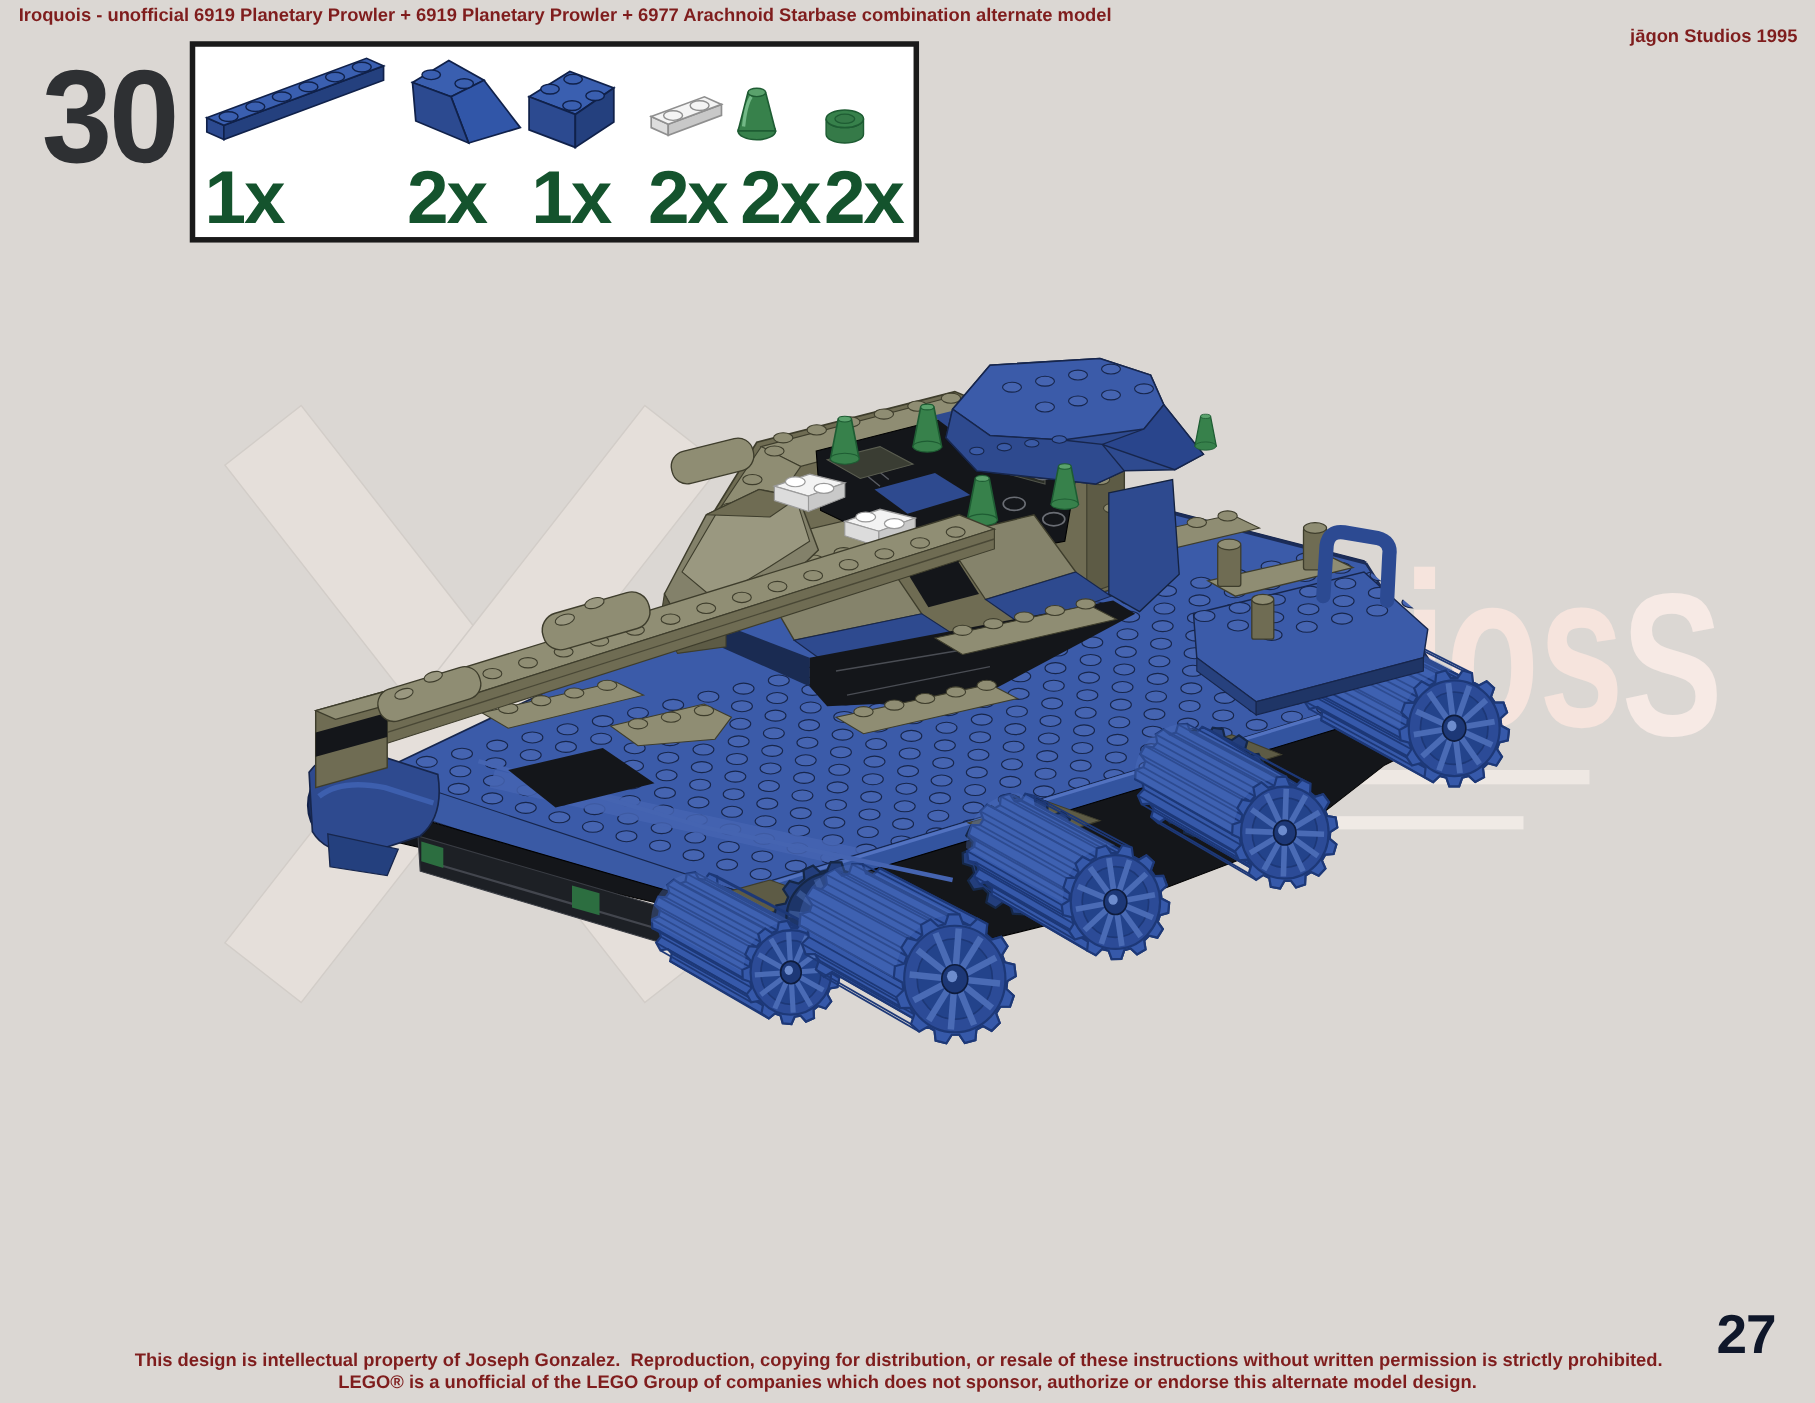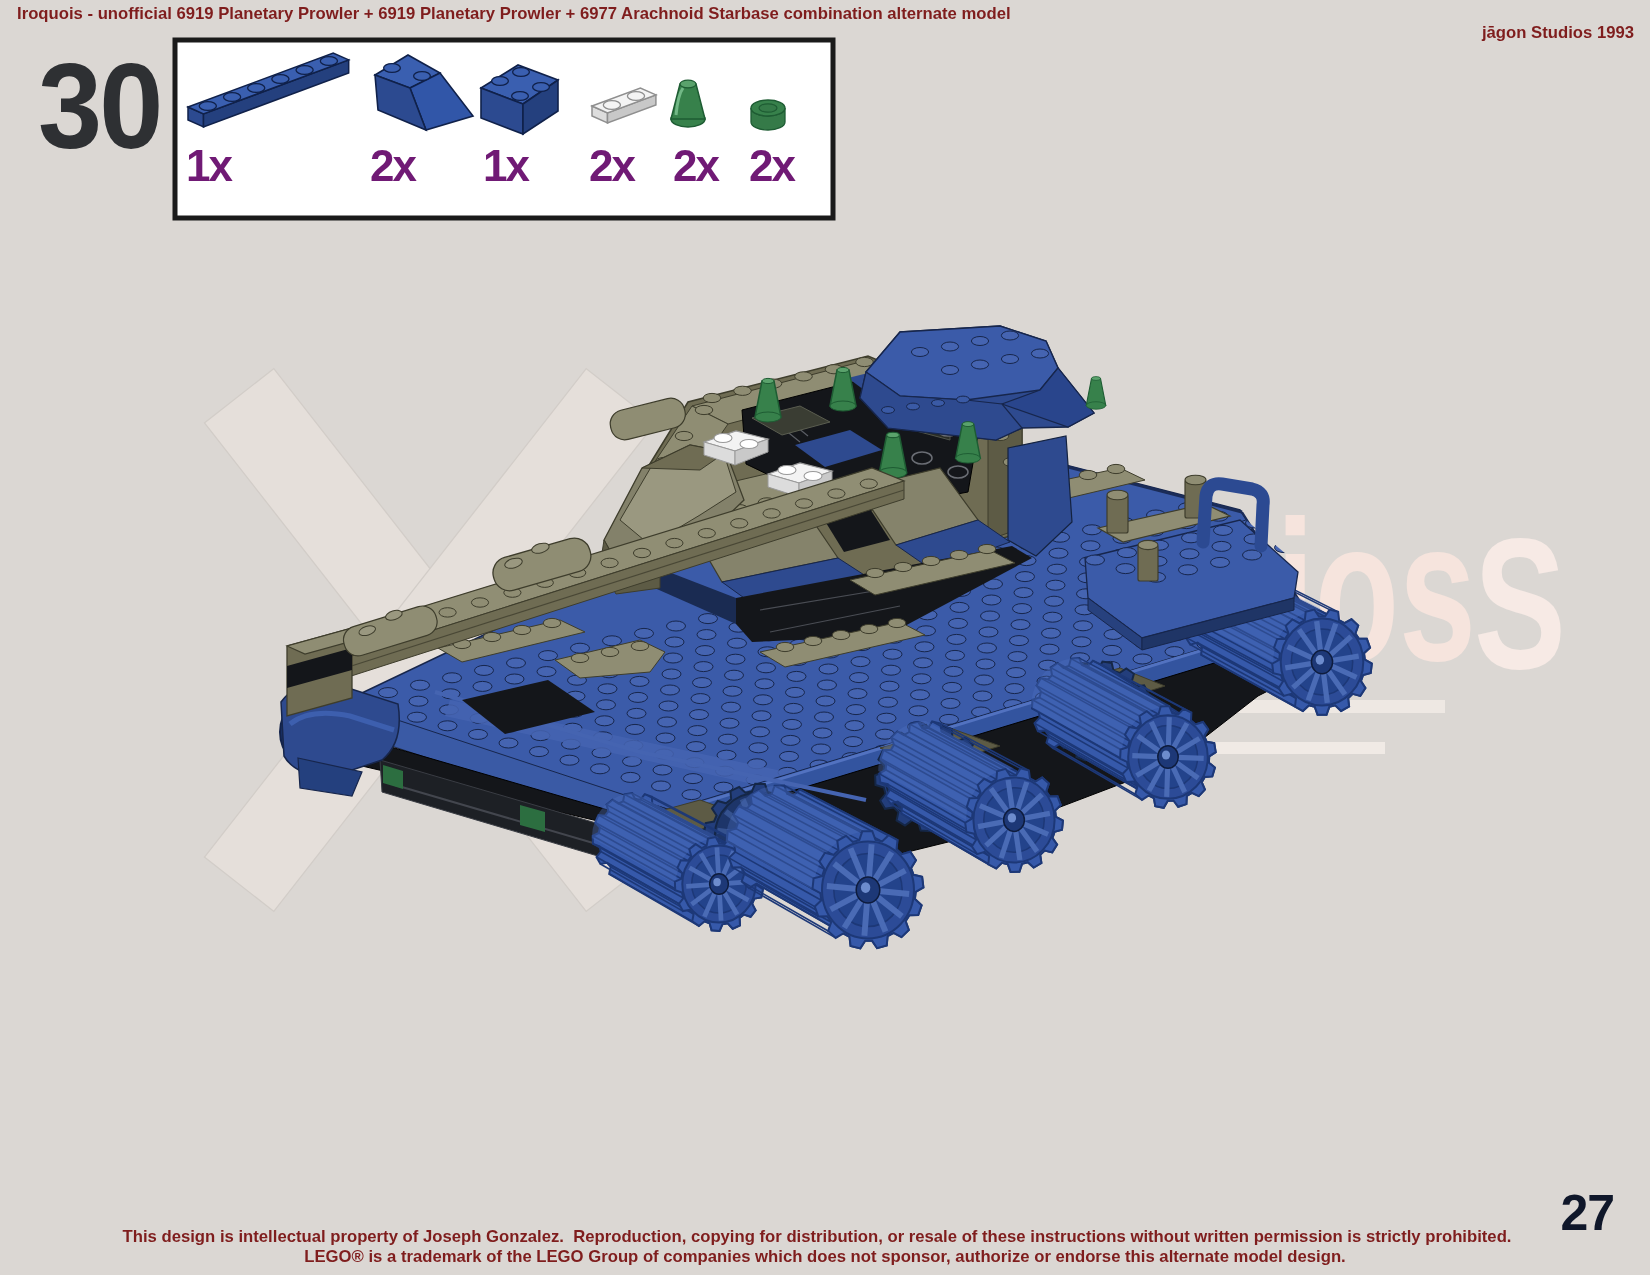--- a/index.html
+++ b/index.html
@@ -1,22 +1,22 @@
 <!DOCTYPE html>
 <html><head><meta charset="utf-8"><style>
 html,body{margin:0;padding:0;width:1650px;height:1275px;background:#dbd7d3;overflow:hidden}
 body{font-family:"Liberation Sans",sans-serif;position:relative}
 .hdr{position:absolute;font-weight:bold;color:#7f1d1d;font-size:16.7px;white-space:nowrap}
-.lbl{position:absolute;font-weight:bold;color:#701a75;font-size:44px;letter-spacing:-2px}
+.lbl{position:absolute;font-weight:bold;color:#14532d;font-size:68px;letter-spacing:-2px}
 </style></head>
 <body>
 
 <div class="hdr" style="left:17px;top:4px">Iroquois - unofficial 6919 Planetary Prowler + 6919 Planetary Prowler + 6977 Arachnoid Starbase combination alternate model</div>
 
-<div class="hdr" style="right:16px;top:23px">jāgon Studios 1993</div>
+<div class="hdr" style="right:16px;top:23px">jāgon Studios 1995</div>
 
 <div style="position:absolute;left:38px;top:37px;font-weight:bold;color:#2e3033;font-size:120px;transform:scale(0.96,1);transform-origin:left top;letter-spacing:-3px">30</div>
 <svg width="1650" height="1275" viewBox="0 0 1650 1275" style="position:absolute;left:0;top:0">
     <g transform="translate(430,640) rotate(52)">
       <rect x="-310" y="-44" width="620" height="88" fill="#e5dfda" stroke="#d2cdc8" stroke-width="1.3"></rect>
     </g>
     <g transform="translate(430,640) rotate(-52)">
       <rect x="-310" y="-44" width="620" height="88" fill="#e5dfda" stroke="#d2cdc8" stroke-width="1.3"></rect>
     </g>
     <text x="1276" y="660" font-family="Liberation Sans, sans-serif" font-weight="bold" font-size="200" fill="#f6e4dd" textLength="200" lengthAdjust="spacingAndGlyphs">ios</text>
@@ -1004,12 +1004,12 @@
 <div class="lbl" style="left:370px;top:141px">2x</div>
 <div class="lbl" style="left:483px;top:141px">1x</div>
 <div class="lbl" style="left:589px;top:141px">2x</div>
 <div class="lbl" style="left:673px;top:141px">2x</div>
 <div class="lbl" style="left:749px;top:141px">2x</div>
 
 <div style="position:absolute;right:36px;top:1184px;font-weight:bold;color:#0f172a;font-size:50px;letter-spacing:-1px">27</div>
 
 <div class="hdr" style="left:0;right:16px;top:1227px;text-align:center">This design is intellectual property of Joseph Gonzalez.&nbsp; Reproduction, copying for distribution, or resale of these instructions without written permission is strictly prohibited.</div>
 
-<div class="hdr" style="left:0;right:0;top:1247px;text-align:center">LEGO® is a trademark of the LEGO Group of companies which does not sponsor, authorize or endorse this alternate model design.</div>
+<div class="hdr" style="left:0;right:0;top:1247px;text-align:center">LEGO® is a unofficial of the LEGO Group of companies which does not sponsor, authorize or endorse this alternate model design.</div>
 </body></html>

